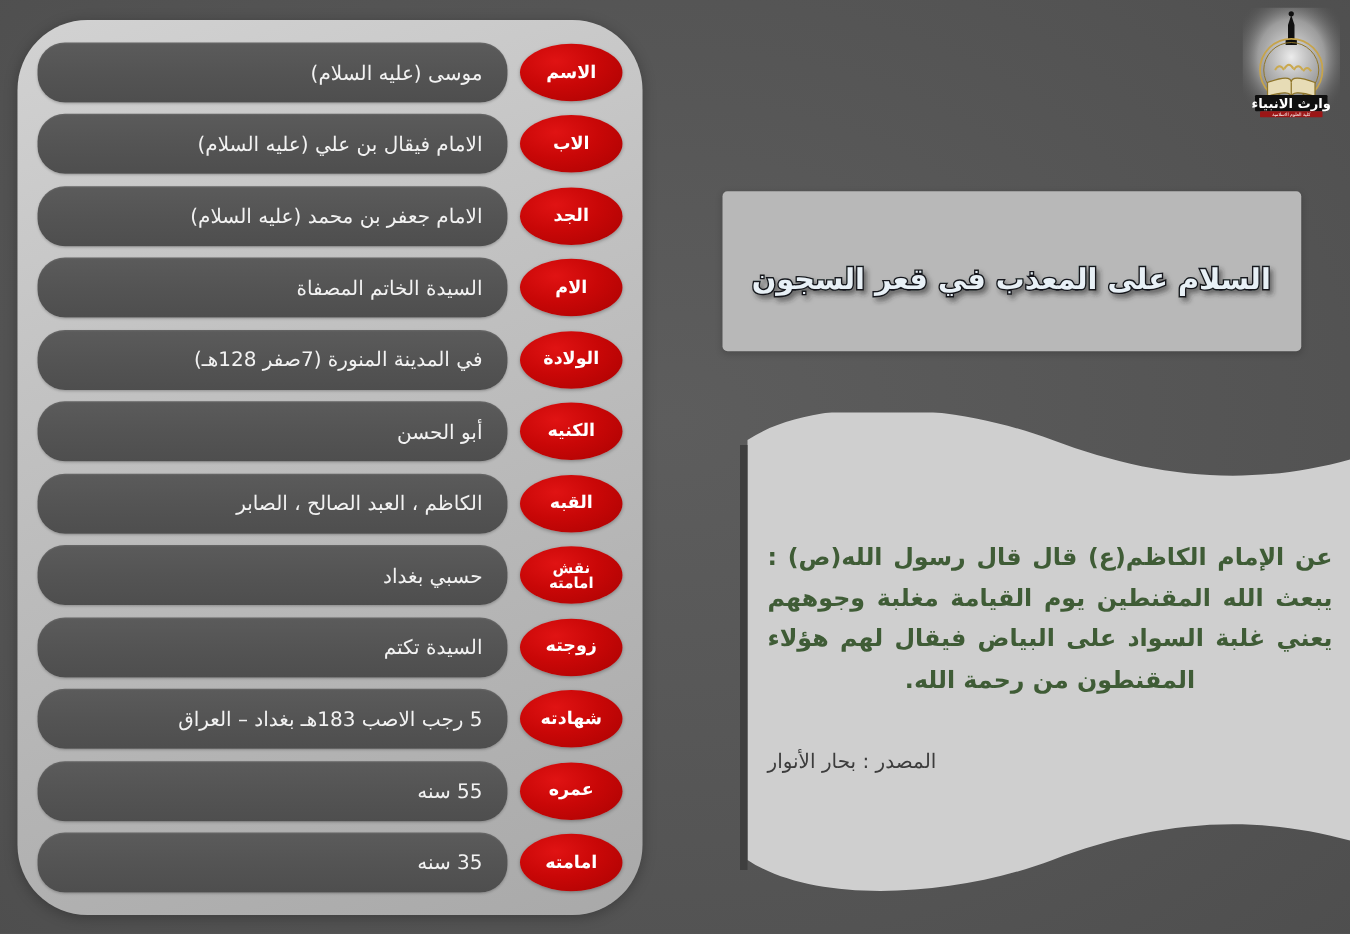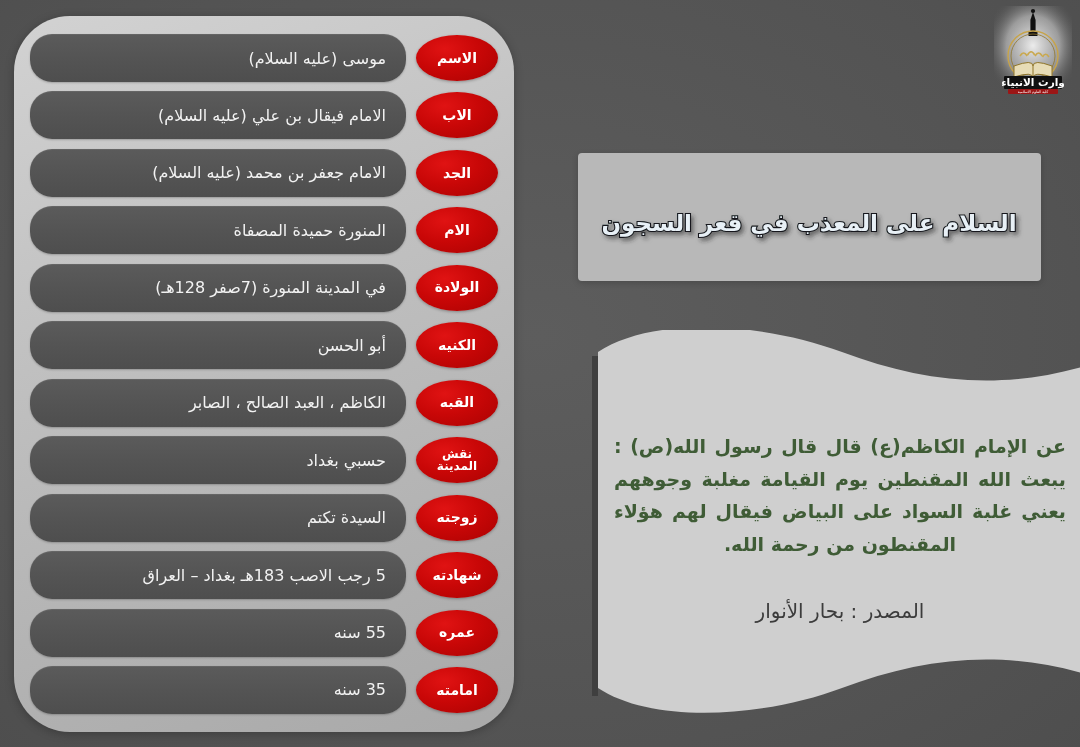--- a/index.html
+++ b/index.html
@@ -162,24 +162,24 @@
     line-height: 1.72;
     direction: rtl;
     text-align: justify;
     text-align-last: center;
     font-family: "DejaVu Sans", "Liberation Sans", sans-serif;
   }
 
   #hadith-source {
     margin-top: 38px;
     color: #3c3c3c;
-    font-size: 20px;
+    font-size: 16px;
     font-weight: normal;
     direction: rtl;
-    text-align: center;
+    text-align: left;
     font-family: "DejaVu Sans", "Liberation Sans", sans-serif;
   }
 </style>
 </head>
 <body>
 
 <div id="poster">
 
   <div id="info-panel">
     <div id="rows">
@@ -190,37 +190,37 @@
         <div class="info-row">
           <div class="row-label">الاب</div>
           <div class="row-value">الامام فيقال بن علي (عليه السلام)</div>
         </div>
         <div class="info-row">
           <div class="row-label">الجد</div>
           <div class="row-value">الامام جعفر بن محمد (عليه السلام)</div>
         </div>
         <div class="info-row">
           <div class="row-label">الام</div>
-          <div class="row-value">المنورة حميدة المصفاة</div>
+          <div class="row-value">السيدة الخاتم المصفاة</div>
         </div>
         <div class="info-row">
           <div class="row-label">الولادة</div>
           <div class="row-value">في المدينة المنورة (7صفر 128هـ)</div>
         </div>
         <div class="info-row">
           <div class="row-label">الكنيه</div>
           <div class="row-value">أبو الحسن</div>
         </div>
         <div class="info-row">
           <div class="row-label">القبه</div>
           <div class="row-value">الكاظم ، العبد الصالح ، الصابر</div>
         </div>
         <div class="info-row">
           <div class="row-label two-line">نقش
-المدينة</div>
+امامته</div>
           <div class="row-value">حسبي بغداد</div>
         </div>
         <div class="info-row">
           <div class="row-label">زوجته</div>
           <div class="row-value">السيدة تكتم</div>
         </div>
         <div class="info-row">
           <div class="row-label">شهادته</div>
           <div class="row-value">5 رجب الاصب 183هـ بغداد – العراق</div>
         </div>

